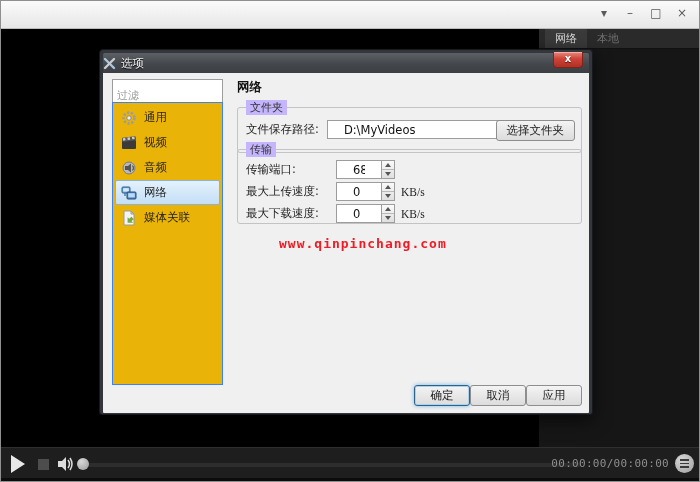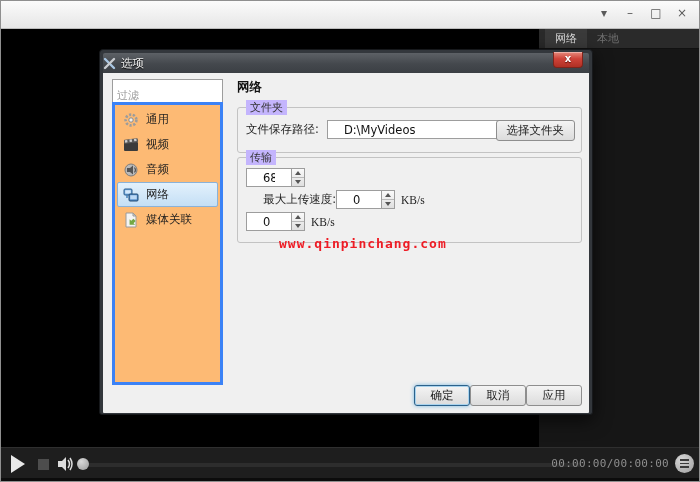--- a/index.html
+++ b/index.html
@@ -48,30 +48,30 @@
   .dlg-close { position:absolute; right:6px; top:-1px; width:30px; height:16px;
     background:linear-gradient(#e88b7d,#cf4339 45%,#b03024); border:1px solid #7e241b; border-top:none;
     border-radius:0 0 4px 4px; color:#fff; font-size:10px; font-weight:bold; line-height:14px; text-align:center;
     text-shadow:0 1px 1px #5c130d; box-shadow:inset 0 1px 0 rgba(255,255,255,.35); }
   .dlg-body { position:relative; height:340px; background:#f0f0f0; border-radius:0 0 1px 1px; }
 
   
   .filter-input { position:absolute; left:9px; top:6px; width:111px; height:33px; border:1px solid #9d9d9d;
     background:#fff; font-size:11px; padding:0 4px; color:#444; font-family:inherit; }
   .filter-input::placeholder { color:#9a9a9a; }
-  .cat-list { position:absolute; left:9px; top:29px; width:111px; height:283px; background:#fdba74; border:3px solid #3b82f6; padding:2px; }
+  .cat-list { position:absolute; left:9px; top:29px; width:111px; height:283px; background:#eab308; border:1px solid #3b82f6; padding:2px; }
   .cat-item { height:25px; display:flex; align-items:center; gap:7px; padding-left:5px; font-size:11.5px; color:#1f1f1f; border:1px solid transparent; border-radius:2px; }
   .cat-item.selected { background:linear-gradient(#e3f1fc,#c4dff5); border-color:#8ab2d8; }
   .cat-icon { width:16px; height:16px; flex:0 0 16px; }
 
   
   .page-title { position:absolute; left:134px; top:6px; font-size:12.5px; font-weight:bold; color:#111; }
   .group { position:absolute; left:134px; width:345px; border:1px solid #c3c3c3; border-radius:3px; }
   .group-folder { top:34px; height:46px; }
-  .group-transfer { top:84px; height:86px; }
+  .group-transfer { top:76px; height:75px; }
   .group-legend { position:absolute; top:-8px; left:8px; background:#c4b5fd; padding:0 4px; font-size:11px; color:#333; }
   .field-row { position:absolute; left:8px; display:flex; align-items:center; }
   .field-label { font-size:11.5px; color:#1f1f1f; white-space:nowrap; }
   .text-input { height:19px; border:1px solid #9d9d9d; background:#fff; font-size:11.5px; padding:0 16px; color:#111; font-family:inherit; }
   .path-input { width:215px; }
   .num-input { width:46px; }
   .spinner { width:14px; height:19px; margin-left:-1px; border:1px solid #9d9d9d; background:linear-gradient(#fafafa,#dfdfdf); display:flex; flex-direction:column; }
   .spin-up,.spin-down { flex:1; display:flex; align-items:center; justify-content:center; }
   .spin-up { border-bottom:1px solid #b9b9b9; }
   .tri-up { width:0; height:0; border-left:3px solid transparent; border-right:3px solid transparent; border-bottom:4px solid #555; }
@@ -215,47 +215,49 @@
           <span class="field-label">文件保存路径:</span>
           <input class="text-input path-input" style="margin-left: 8px;" type="text" value="D:\MyVideos">
         </div>
         <button class="btn choose-btn">选择文件夹</button>
       </div>
 
       <div class="group group-transfer">
         <span class="group-legend">传输</span>
 
         <div class="field-row" style="top:10px;">
+          <span class="field-label" style="width:90px;">传输端口:</span>
           <input class="text-input num-input" type="text" value="6881" style="">
           <span class="spinner">
             <span class="spin-up">
                 <i class="tri-up"></i>
               </span>
             <span class="spin-down">
                 <i class="tri-down"></i>
               </span>
           </span>
           <span class="unit"></span>
         </div>
 
         <div class="field-row" style="top:32px;">
-          <span class="field-label" style="width:90px;text-align:right;">最大上传速度:</span>
+          <span class="field-label" style="width:90px;">最大上传速度:</span>
           <input class="text-input num-input" type="text" value="0" style="">
           <span class="spinner">
             <span class="spin-up">
                 <i class="tri-up"></i>
               </span>
             <span class="spin-down">
                 <i class="tri-down"></i>
               </span>
           </span>
           <span class="unit">KB/s</span>
         </div>
 
         <div class="field-row" style="top:54px;">
+          <span class="field-label" style="width:90px;">最大下载速度:</span>
           <input class="text-input num-input" type="text" value="0" style="">
           <span class="spinner">
             <span class="spin-up">
                 <i class="tri-up"></i>
               </span>
             <span class="spin-down">
                 <i class="tri-down"></i>
               </span>
           </span>
           <span class="unit">KB/s</span>

